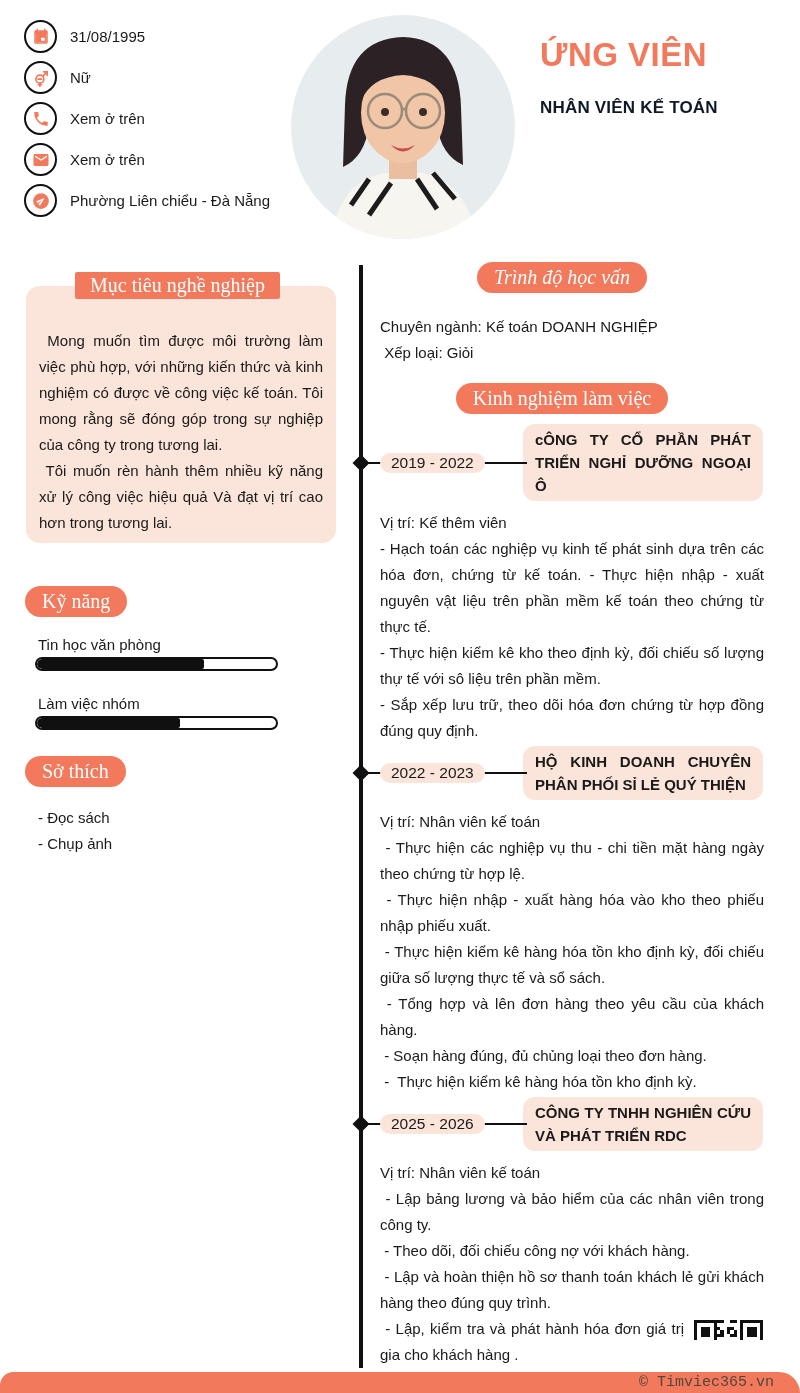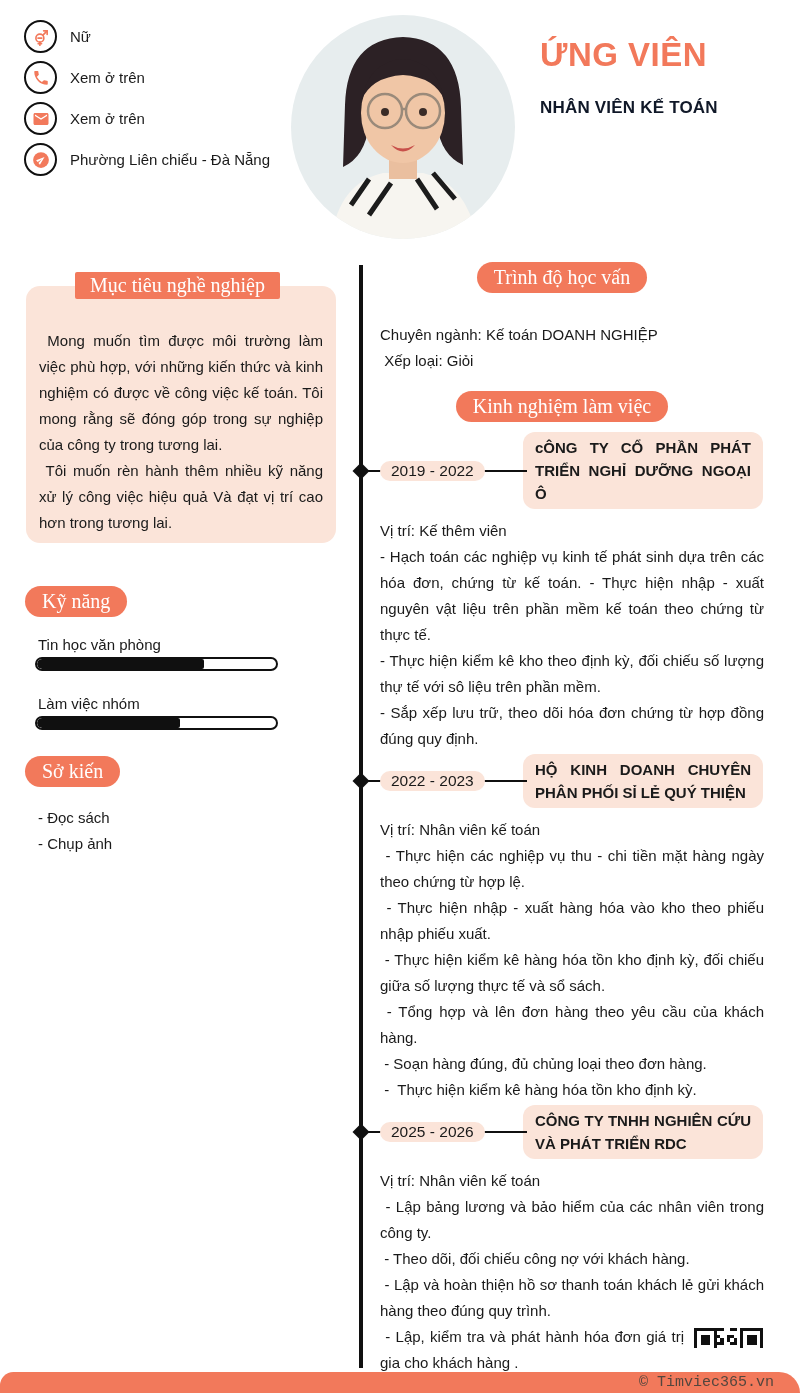--- a/index.html
+++ b/index.html
@@ -36,21 +36,21 @@
   .skill-label.second{margin-top:24px;}
   .skill-bar{margin:4px 0 0 10px;width:243px;height:14px;box-sizing:border-box;
     border:2px solid #101010;border-radius:8px;background:#fff;overflow:hidden;}
   .skill-fill{height:100%;background:#101010;border-radius:5px 2px 2px 5px;}
   .hobbies{position:absolute;left:25px;top:756px;width:260px;}
   .hobby-list{margin:18px 0 0 13px;padding:0;list-style:none;font-size:15px;line-height:26px;}
   
   .timeline{position:absolute;left:359px;top:262px;width:406px;display:flex;flex-direction:column;align-items:stretch;}
   .timeline::before{content:'';position:absolute;left:0;top:3px;width:3.5px;height:1103px;background:#101010;}
   .section-pill{align-self:center;z-index:2;}
-  .section-pill.edu{margin-bottom:18px;}
+  .section-pill.edu{margin-bottom:10px;font-style:italic;}
   .section-pill.exp{margin-top:17px;margin-bottom:10px;}
   .entry-head{position:relative;display:flex;align-items:center;min-height:54px;}
   .entry-head.gap{margin-top:2px;justify-content:flex-end;}
   .entry-head::before{content:'';position:absolute;left:0;top:50%;margin-top:-1px;width:168px;height:2px;background:#101010;}
   .entry-head::after{content:'';position:absolute;left:-4.5px;top:50%;width:12px;height:12px;margin-top:-6px;
     transform:rotate(45deg);background:#101010;}
   .date-pill{position:relative;z-index:1;margin-left:21px;background:#FBE4D9;border-radius:13px;
     padding:1px 11px;font-size:15.5px;white-space:nowrap;}
   .org-box{margin-left:auto;margin-right:2px;width:240px;box-sizing:border-box;background:#FBE4D9;
     border-radius:12px;padding:4px 12px;font-weight:bold;font-size:15px;line-height:23px;text-align:justify;}
@@ -67,20 +67,30 @@
     text-align:right;padding-right:26px;line-height:21px;}
 </style>
 </head>
 <body>
 
 <div class="page">
 
   <div class="contact-list">
     <div class="contact-item">
       <span class="icon-ring">
+        <svg viewBox="0 0 24 24">
+            <path fill="#F2795B" d="M19 3h-1V1h-2v2H8V1H6v2H5c-1.11 0-1.99.9-1.99 2L3 19c0 1.1.89 2 2 2h14c1.1 0 2-.9 2-2V5c0-1.1-.9-2-2-2zm0 16H5V8h14v11z"></path>
+            <path fill="#F2795B" d="M5 8h14v11H5z"></path>
+            <path fill="#fff" d="M12 13h5v4h-5z"></path>
+          </svg>
+      </span>
+      <span class="contact-text">31/08/1995</span>
+    </div>
+    <div class="contact-item">
+      <span class="icon-ring">
         <svg viewBox="0 0 24 24" fill="none" stroke="#F2795B" stroke-width="2.2" stroke-linecap="round">
             <circle cx="10.5" cy="13.5" r="5.3"></circle>
             <line x1="8" y1="13.5" x2="13" y2="13.5"></line>
             <line x1="10.5" y1="18.8" x2="10.5" y2="23"></line>
             <line x1="8.2" y1="21" x2="12.8" y2="21"></line>
             <line x1="14.6" y1="9.4" x2="19.5" y2="4.5"></line>
             <path d="M15.5 3.8h4.7v4.7"></path>
           </svg>
       </span>
       <span class="contact-text">Nữ</span>
@@ -147,21 +157,21 @@
     <div class="skill-bar">
       <div class="skill-fill" style="width: 70%;"></div>
     </div>
     <div class="skill-label second">Làm việc nhóm</div>
     <div class="skill-bar">
       <div class="skill-fill" style="width: 60%;"></div>
     </div>
   </div>
 
   <div class="hobbies">
-    <span class="pill">Sở kiến</span>
+    <span class="pill">Sở thích</span>
     <ul class="hobby-list">
       <li>- Đọc sách</li>
       <li>- Chụp ảnh</li>
     </ul>
   </div>
 
   <div class="timeline">
 
     <span class="pill section-pill edu">Trình độ học vấn</span>
 

